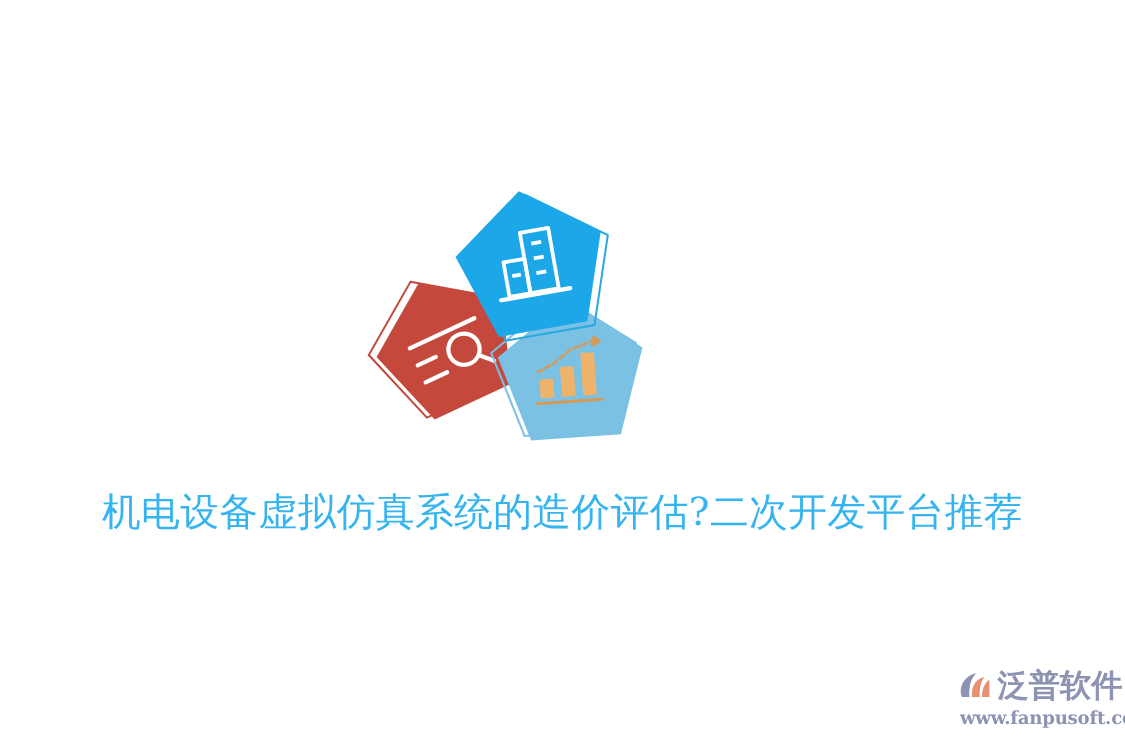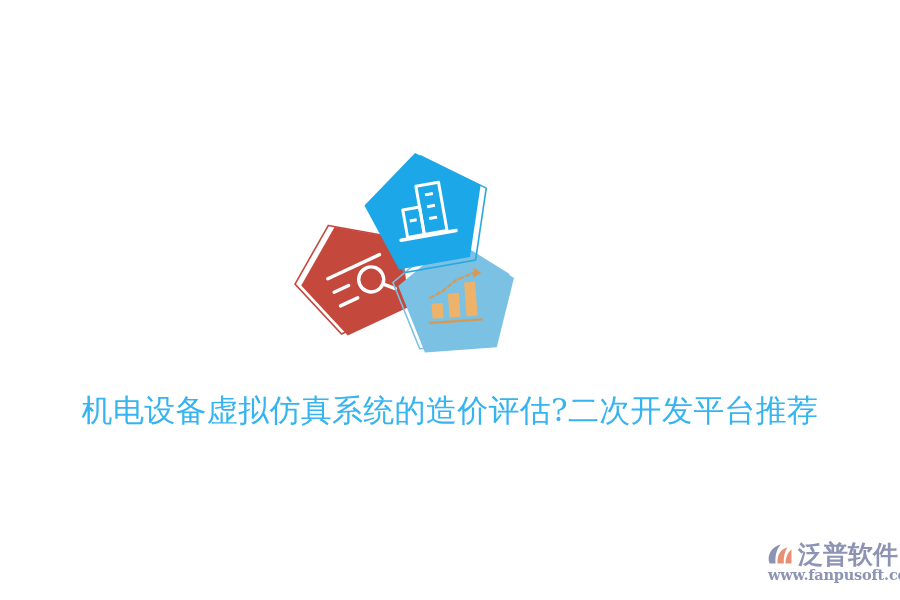--- a/index.html
+++ b/index.html
@@ -57,21 +57,21 @@
     position: absolute;
     left: 766px;
     top: 536px;
     width: 126px;
     height: 52px;
   }
   .logo-row {
     position: absolute;
     left: 0; top: 0;
     display: flex;
-    align-items: flex-end;
+    align-items: flex-start;
     height: 32px;
   }
   .logo-mark {
     width: 30px;
     height: 26px;
     margin-right: 2px;
     flex: 0 0 auto;
   }
   .logo-cn {
     font-family: "DejaVu Sans", "Liberation Sans", sans-serif;

